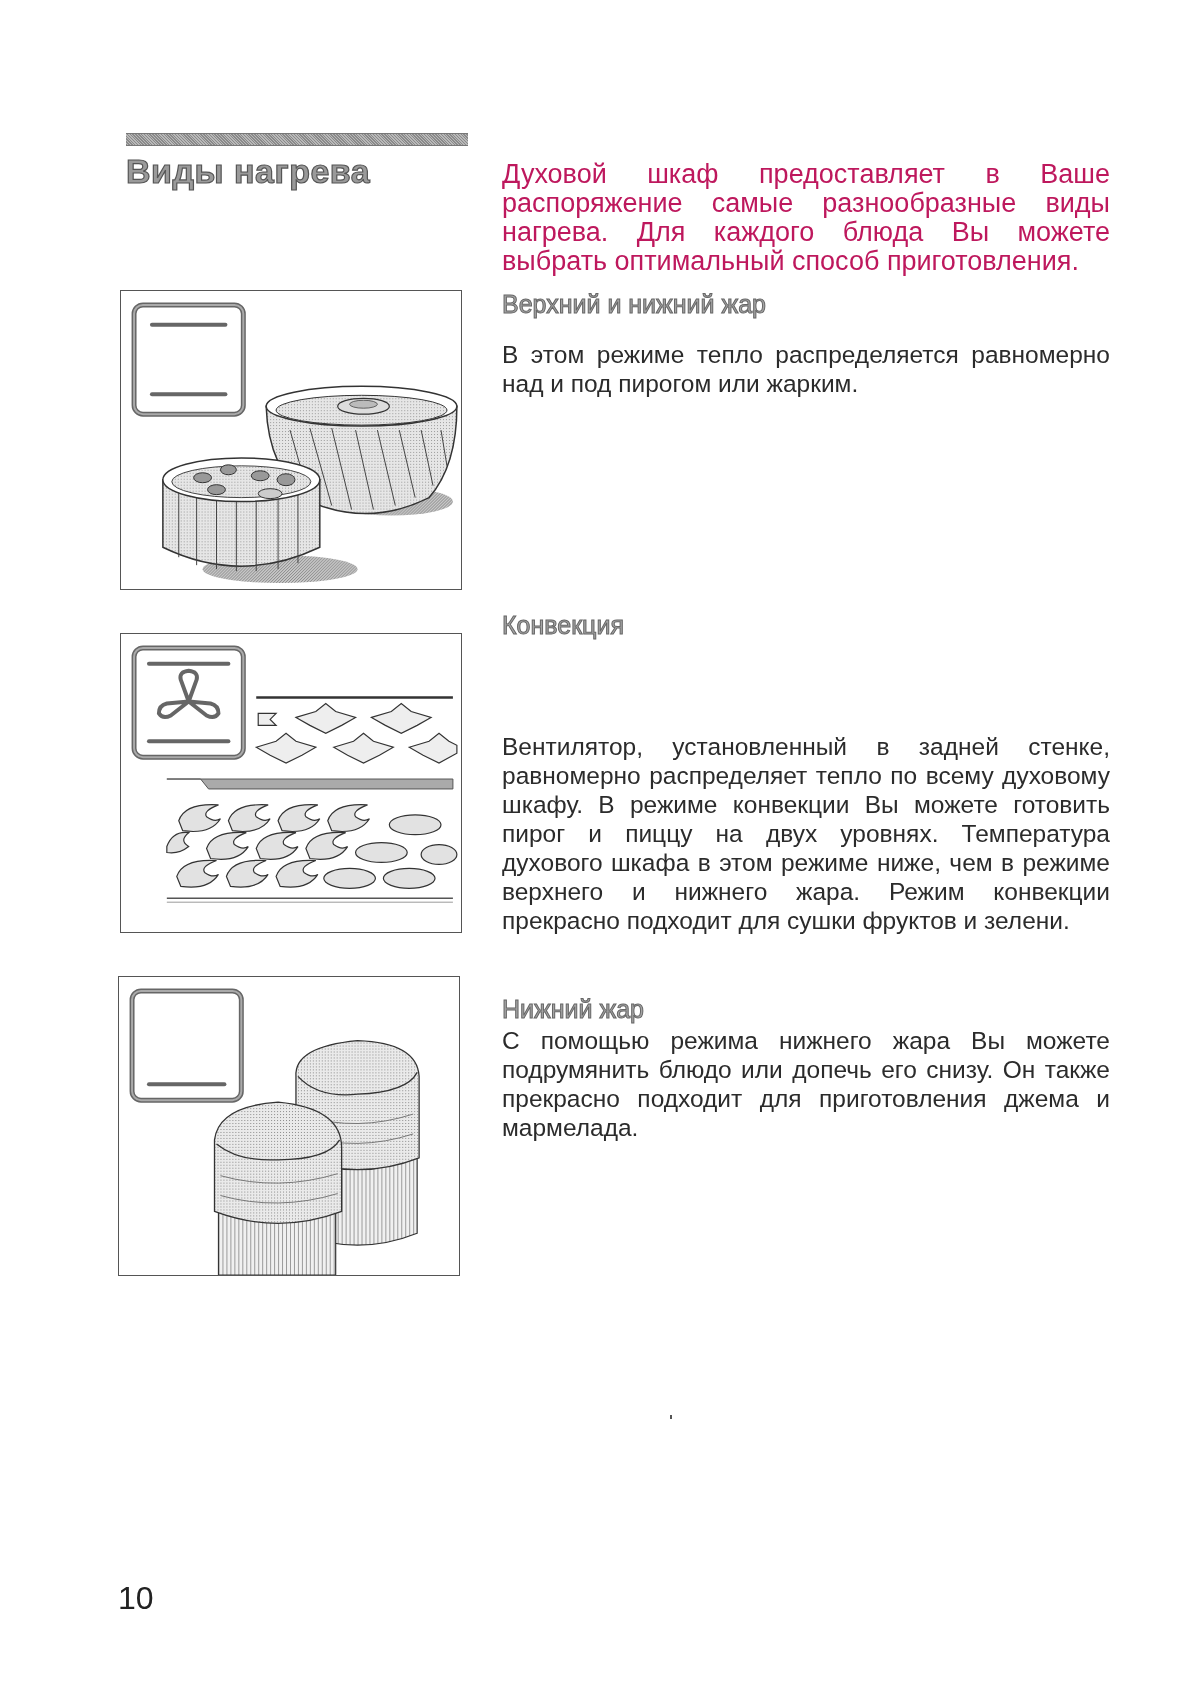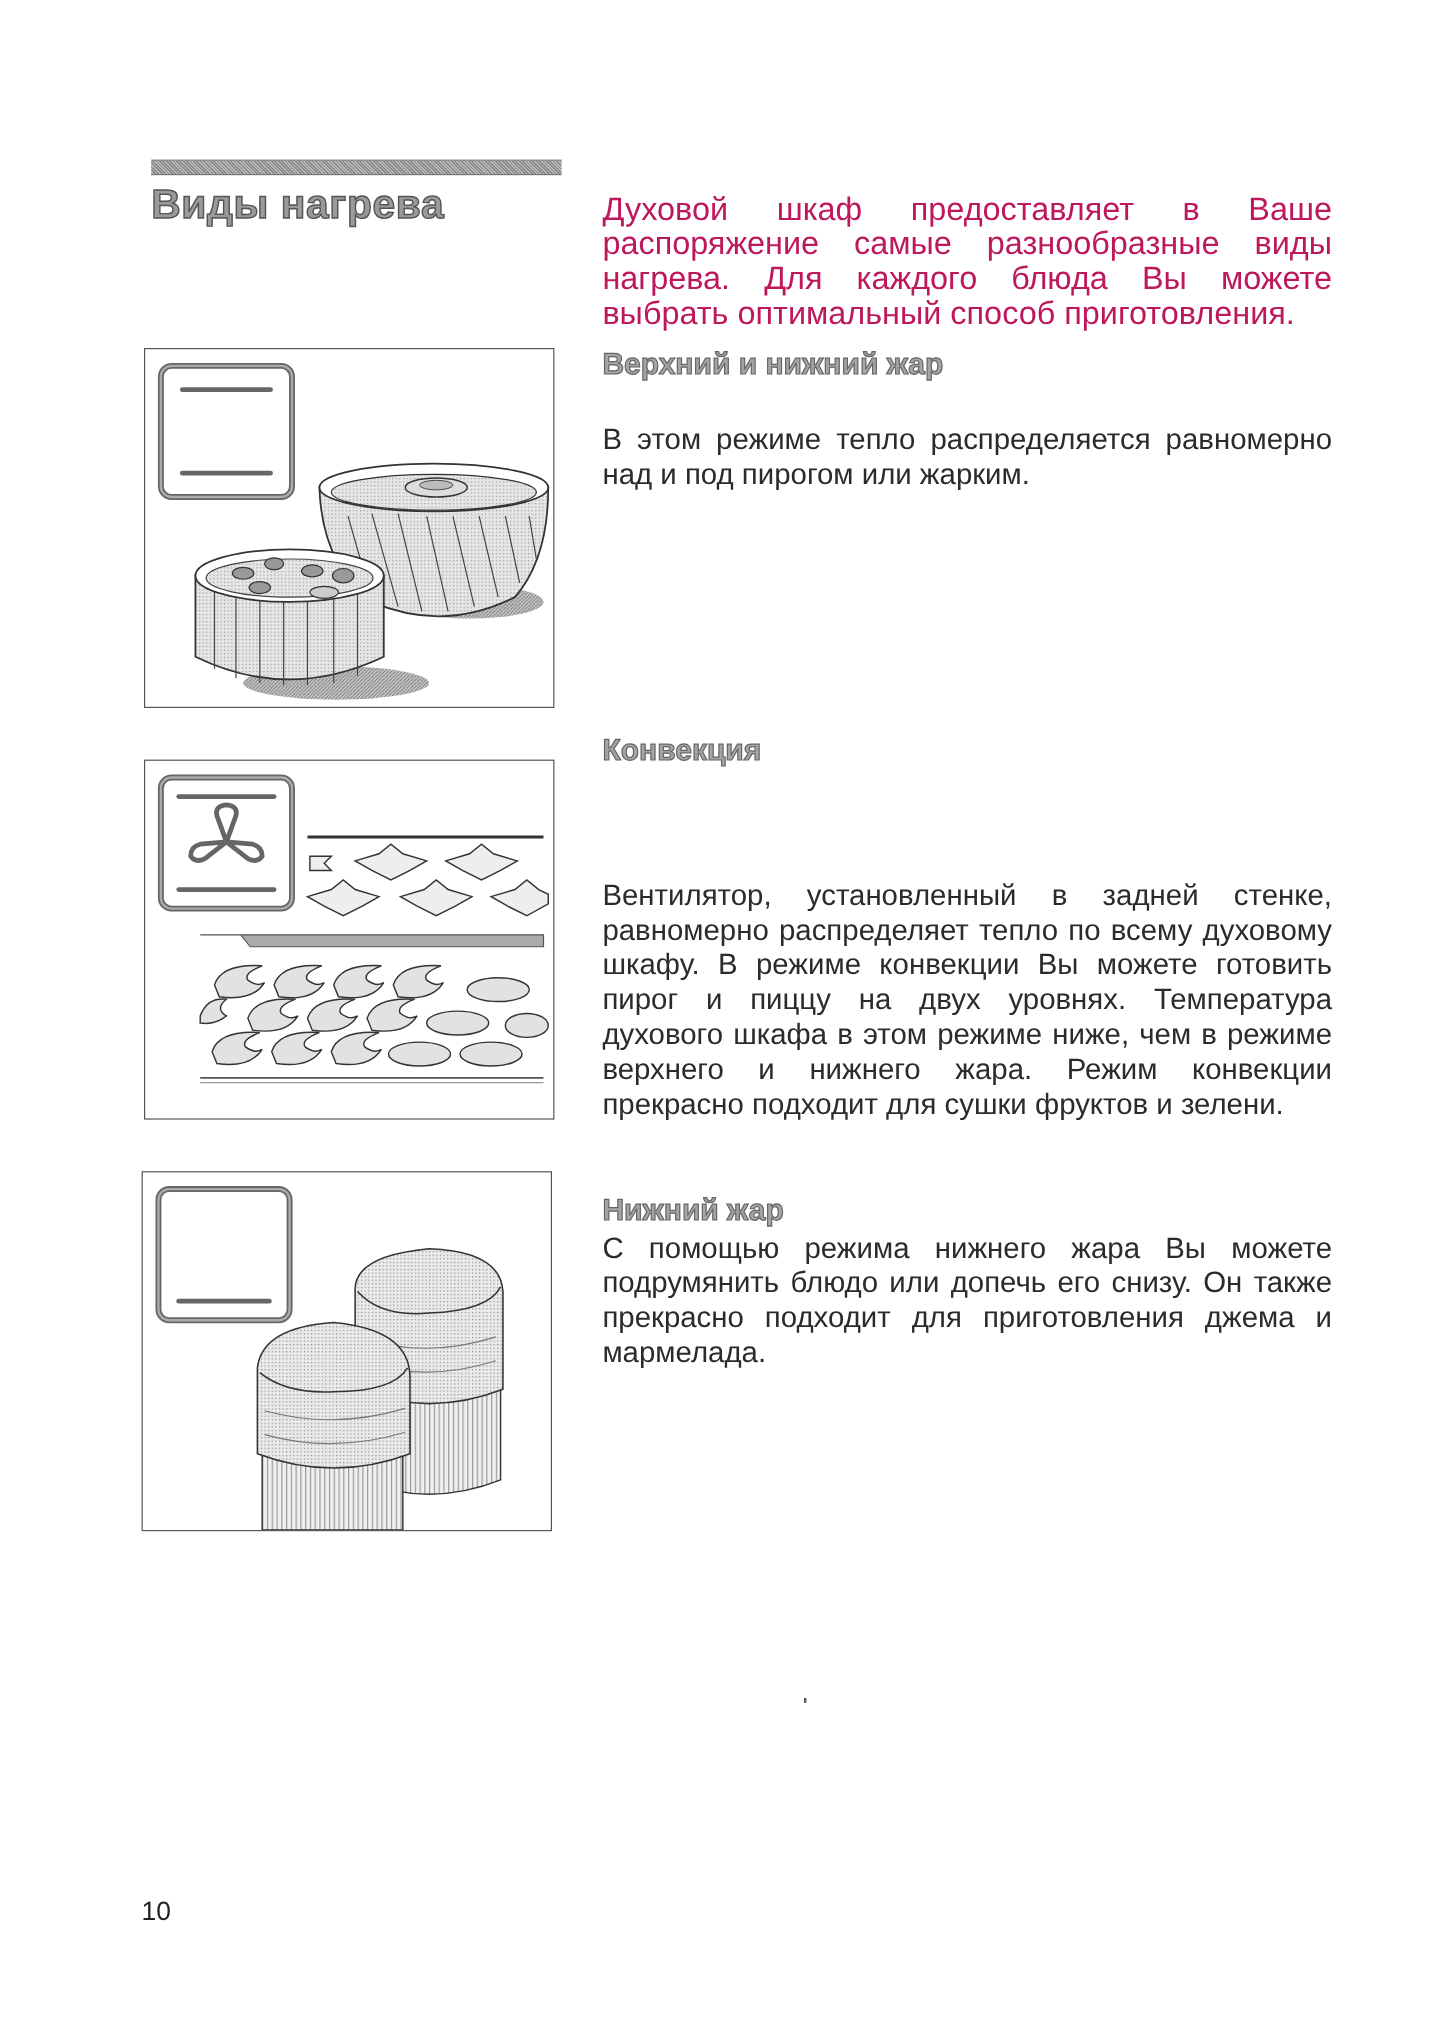--- a/index.html
+++ b/index.html
@@ -16,35 +16,35 @@
       position: absolute; left: 126px; top: 152px; margin: 0;
       font-size: 34px; font-weight: bold; letter-spacing: 0.5px;
       color: #9a9a9a; -webkit-text-stroke: 1.2px #555;
     }
     .intro {
       position: absolute; left: 502px; top: 160px; width: 608px; margin: 0;
       font-size: 27px; line-height: 29px; text-align: justify; color: #be185d;
     }
     .section-heading {
       position: absolute; left: 502px; margin: 0;
-      font-size: 25px; font-weight: bold; color: #a5a5a5; -webkit-text-stroke: 1px #666;
+      font-size: 25px; font-weight: normal; color: #a5a5a5; -webkit-text-stroke: 1px #666;
     }
     .section-body {
       position: absolute; left: 502px; width: 608px; margin: 0;
       font-size: 24.5px; line-height: 29px; text-align: justify; color: #2b2b2b;
     }
     .section-body p { margin: 0; }
     .illus {
       position: absolute; width: 342px; height: 300px;
       border: 1.5px solid #555; background: #fff; box-sizing: border-box;
     }
     .illus svg { width: 100%; height: 100%; display: block; }
     .page-number {
       position: absolute; left: 118px; top: 1580px; margin: 0;
-      font-size: 22px; color: #222;
+      font-size: 32px; color: #222;
     }
     .speck { position: absolute; width: 2px; height: 4px; background: #555; }
   </style>
 </head>
 <body>
 
 <div class="top-rule"></div>
 <h1 class="page-title">Виды нагрева</h1>
 <p class="intro">Духовой шкаф предоставляет в Ваше распоряжение самые разнообразные виды нагрева. Для каждого блюда Вы можете выбрать оптимальный способ приготовления.</p>
 
@@ -84,21 +84,21 @@
       <ellipse cx="82" cy="188" rx="9" ry="5" fill="#999" stroke="#333"></ellipse>
       <ellipse cx="108" cy="180" rx="8" ry="5" fill="#999" stroke="#333"></ellipse>
       <ellipse cx="96" cy="200" rx="9" ry="5" fill="#999" stroke="#333"></ellipse>
       <ellipse cx="140" cy="186" rx="9" ry="5" fill="#999" stroke="#333"></ellipse>
       <ellipse cx="166" cy="190" rx="9" ry="6" fill="#999" stroke="#333"></ellipse>
       <ellipse cx="150" cy="204" rx="12" ry="5" fill="#ccc" stroke="#333"></ellipse>
     </g>
   </svg>
 </div>
 <h2 class="section-heading" style="top:290px;">Верхний и нижний жар</h2>
-<div class="section-body" style="top:340px;margin-top:12px;">
+<div class="section-body" style="top:340px;">
   <p>В этом режиме тепло распределяется равномерно над и под пирогом или жарким.</p>
 </div>
 
 <div class="illus" style="left:120px; top:633px;">
   <svg viewBox="0 0 342 300">
     <g>
       <rect x="13" y="14" width="110" height="110" rx="9" fill="#fff" stroke="#666" stroke-width="5"></rect>
       <rect x="13" y="14" width="110" height="110" rx="9" fill="none" stroke="#aaa" stroke-width="2"></rect>
       <line x1="28" y1="30" x2="108" y2="30" stroke="#666" stroke-width="4" stroke-linecap="round"></line>
       <line x1="28" y1="108" x2="108" y2="108" stroke="#666" stroke-width="4" stroke-linecap="round"></line>

